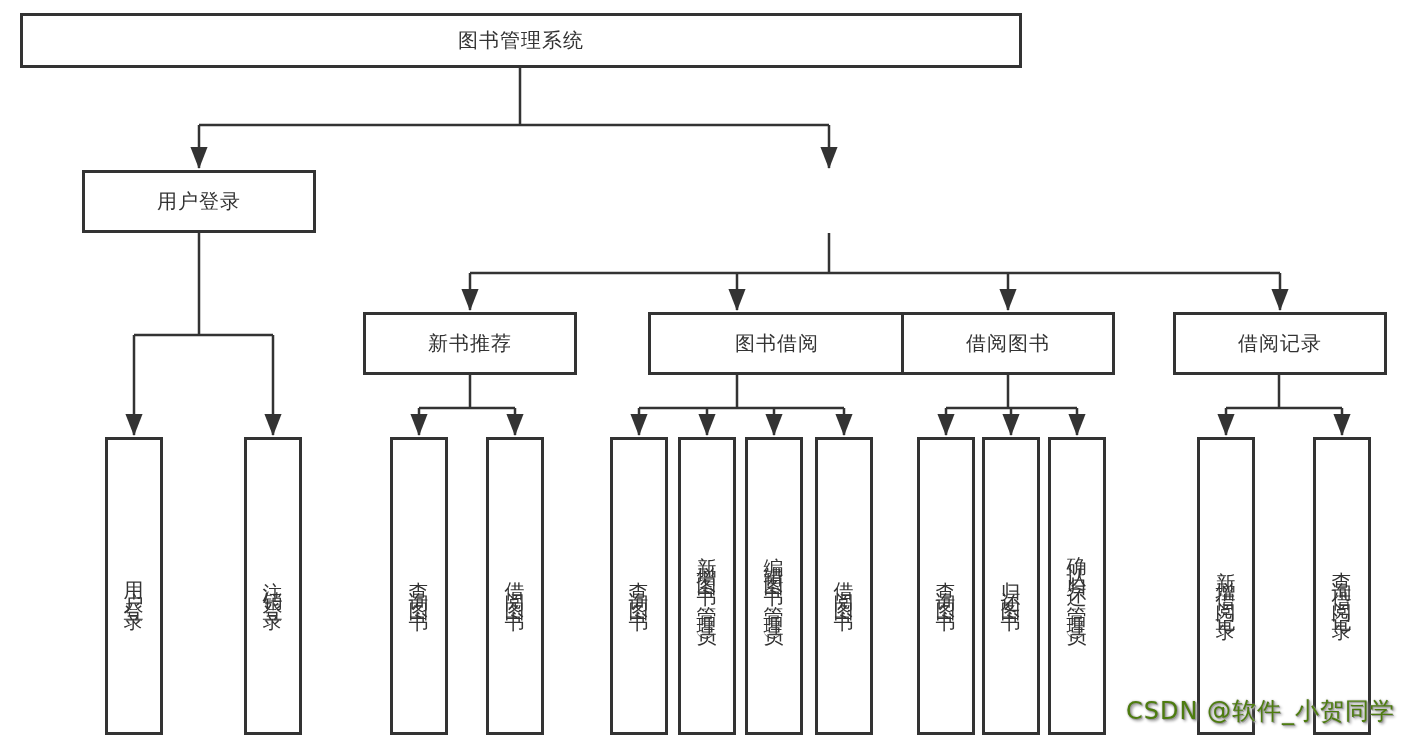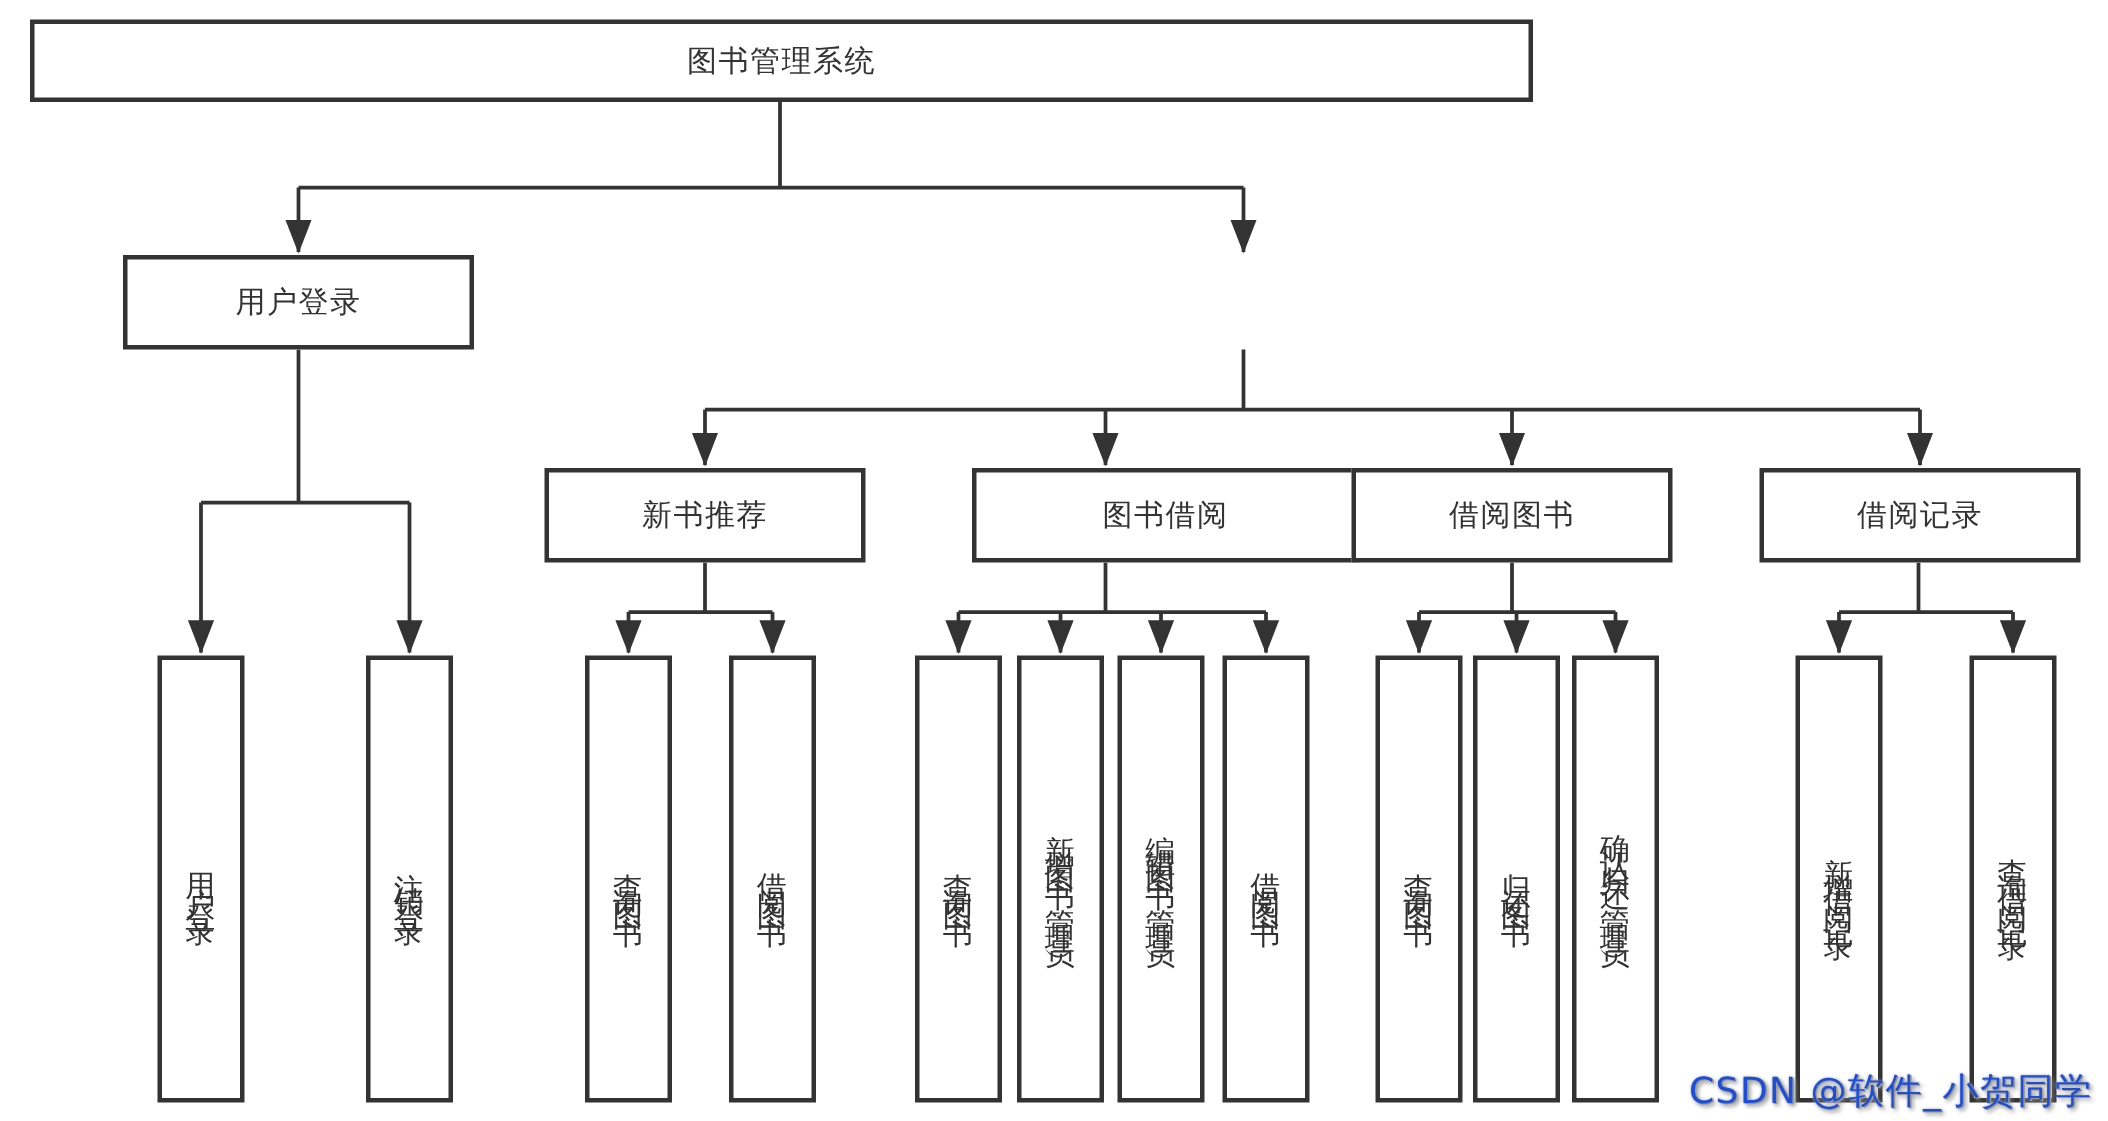--- a/index.html
+++ b/index.html
@@ -41,23 +41,23 @@
     writing-mode: vertical-rl;
     text-orientation: mixed;
     font-size: 20px;
     line-height: 1;
     letter-spacing: 10px;
     white-space: nowrap;
   }
   .watermark {
     position: absolute;
     right: 10px;
-    bottom: 4px;
+    bottom: 20px;
     font-size: 24px;
-    color: #1d4ed8;
+    color: #4d7c0f;
     letter-spacing: 1px;
     text-shadow: 1px 1px 0 #9a9a9a, 2px 2px 3px #8a8a8a, 0 0 2px #aaaaaa;
     z-index: 3;
     white-space: nowrap;
   }
 </style>
 </head>
 <body>
 
 <div class="canvas">

